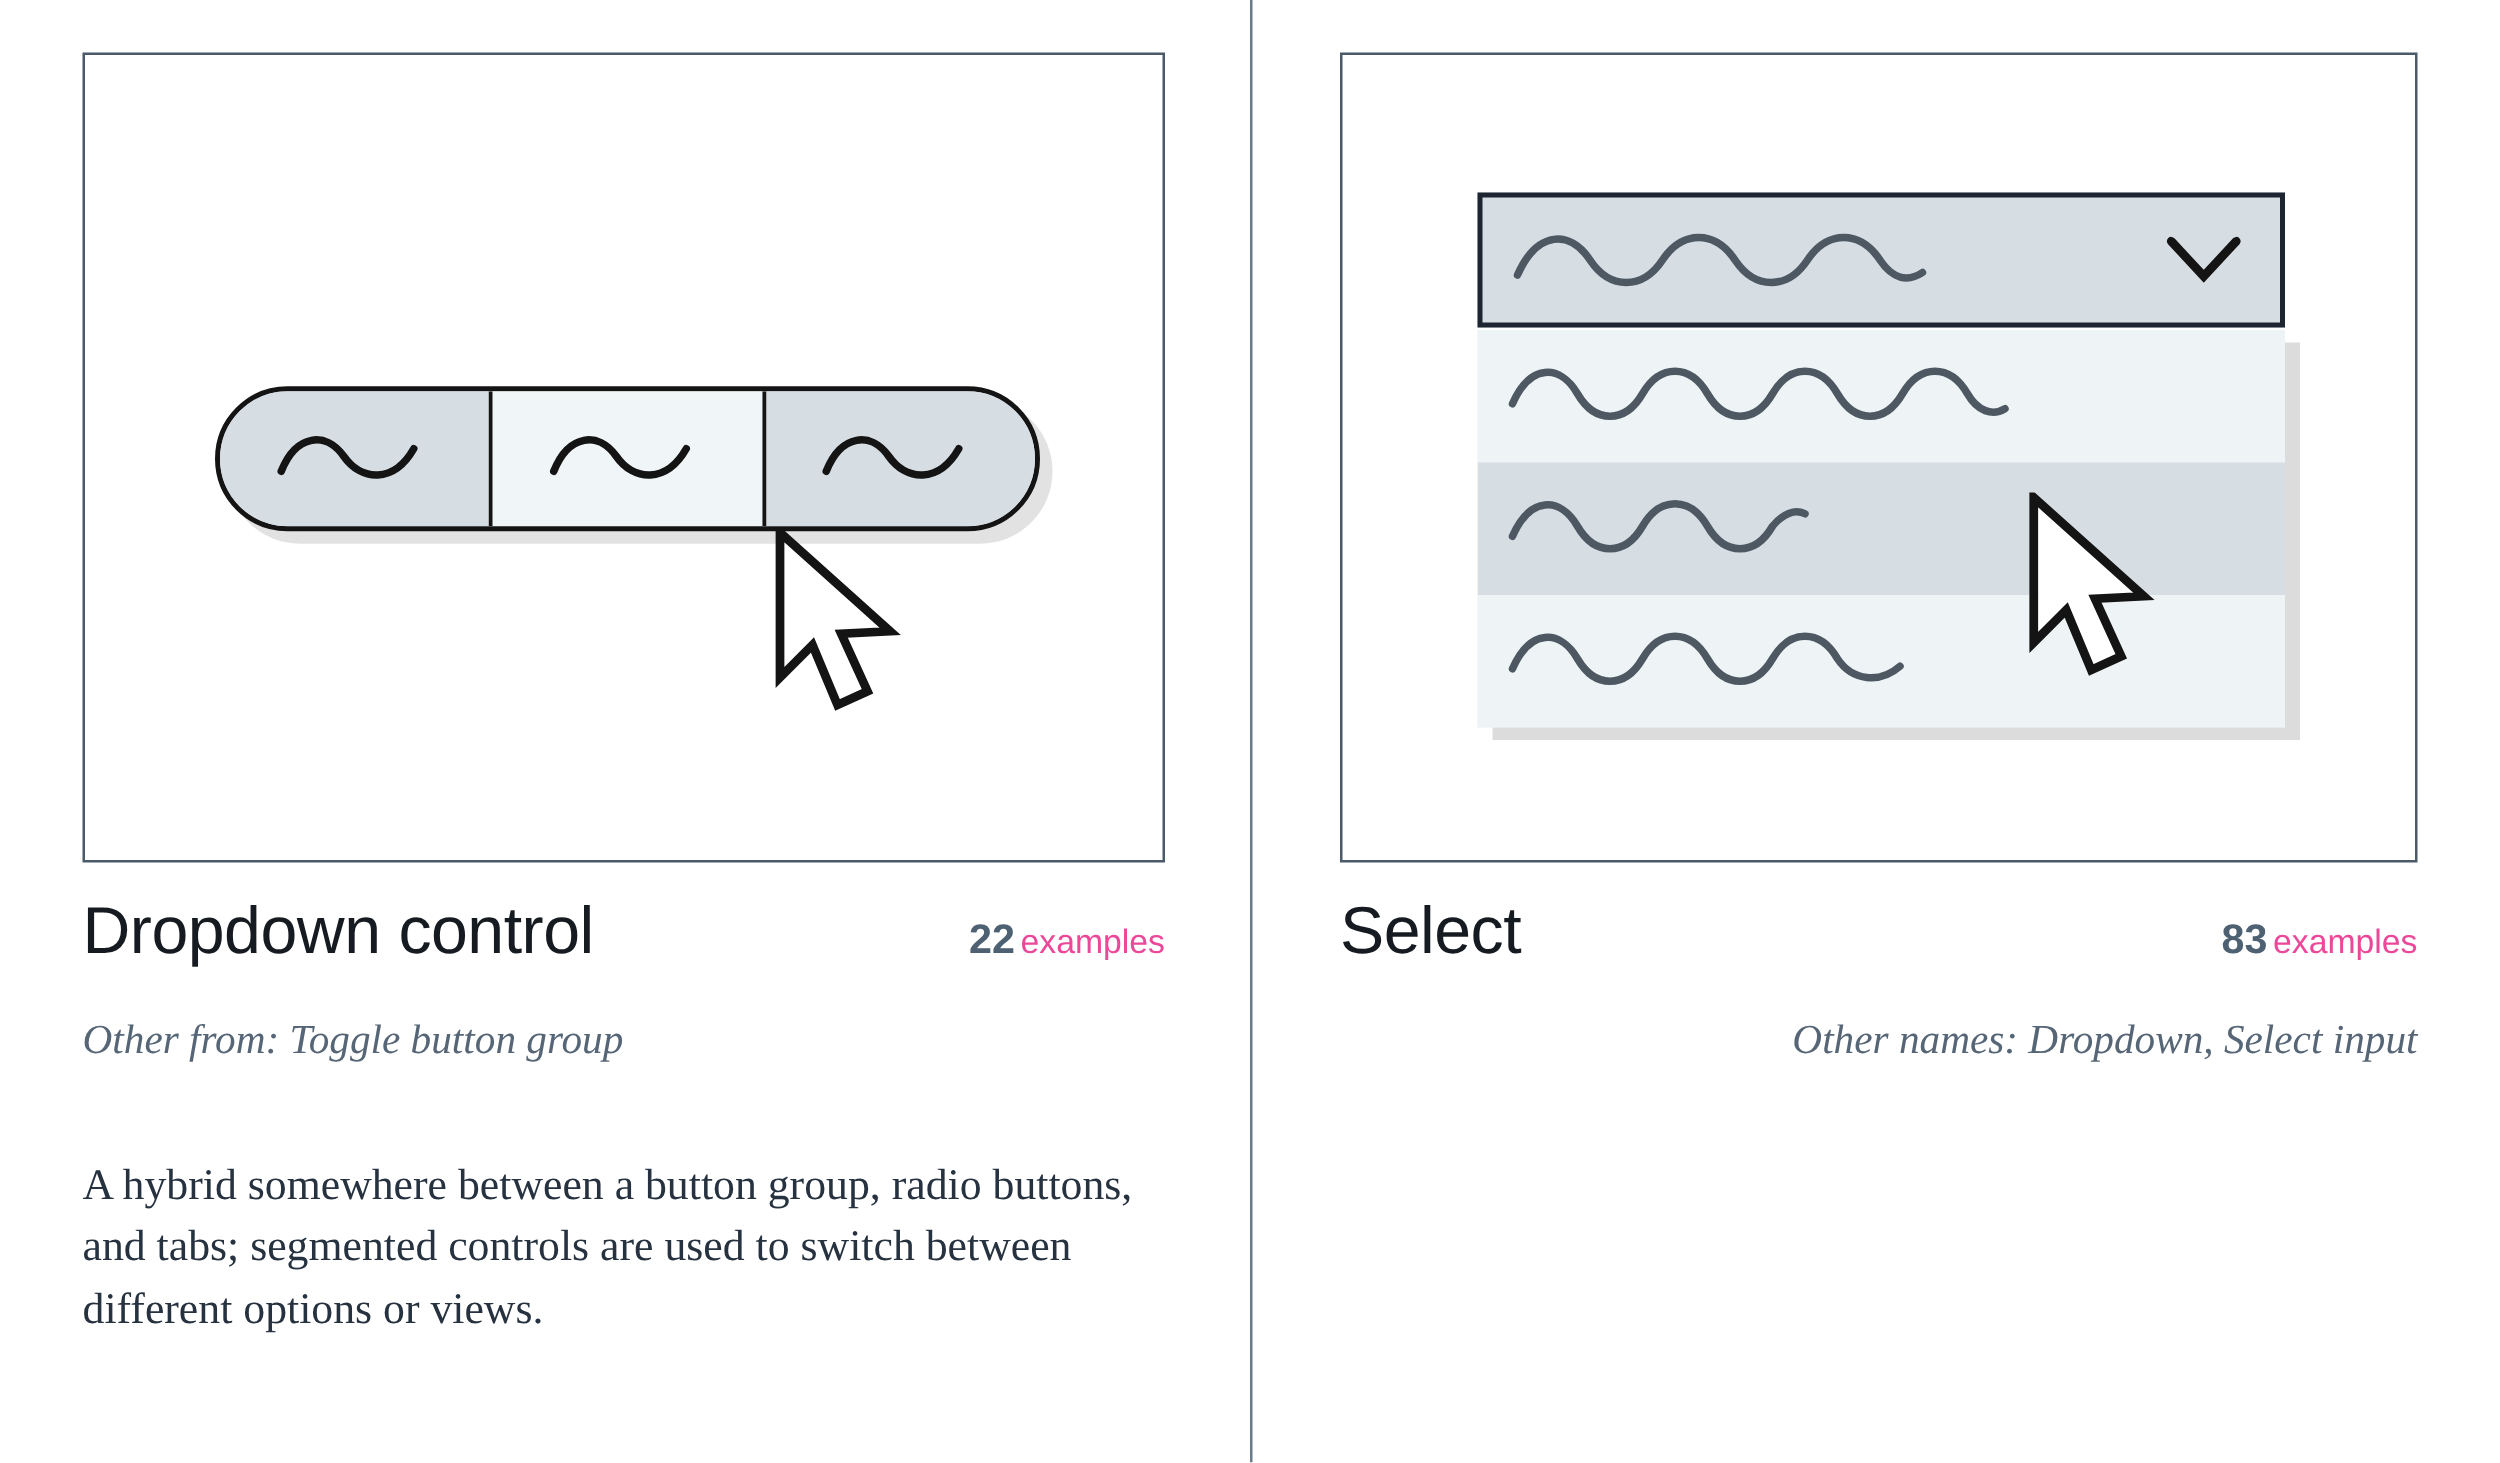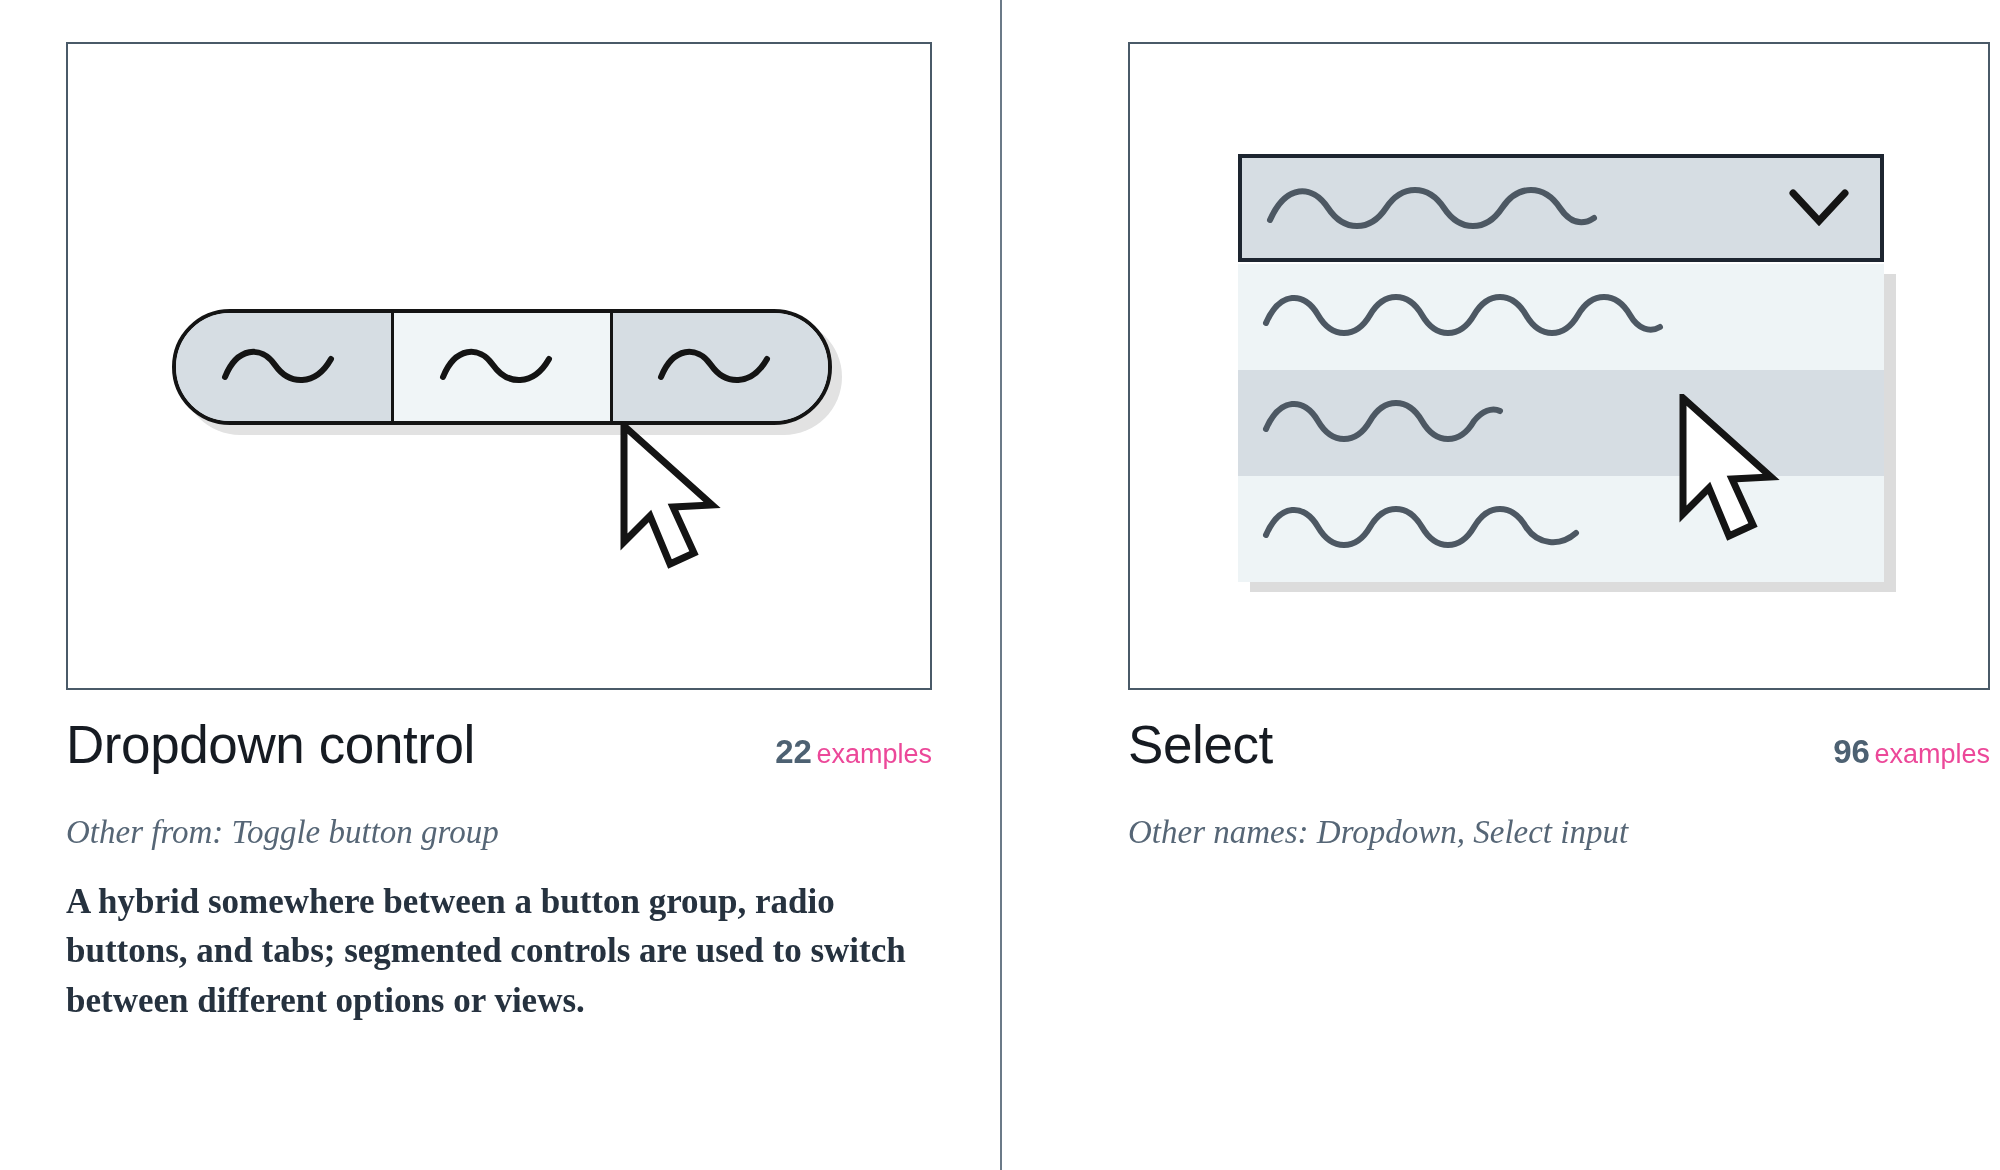--- a/index.html
+++ b/index.html
@@ -32,21 +32,21 @@
     background: #6b7a88;
   }
 
   
   .col {
     position: absolute;
     top: 0;
     height: 1170px;
   }
   .col-left  { left: 66px;   width: 866px; }
-  .col-right { left: 1128px; width: 862px; }
+  .col-right { left: 1072px; width: 862px; text-align: right; }
 
   
   .card {
     position: absolute;
     top: 42px;
     left: 0;
     height: 648px;
     border: 2px solid #4a5a68;
     background: #ffffff;
     box-sizing: border-box;
@@ -205,27 +205,26 @@
     margin-top: 42px;
     font-family: "Liberation Serif", serif;
     font-style: italic;
     font-size: 33px;
     color: #566676;
     line-height: 1.2;
     white-space: nowrap;
   }
 
   .desc {
-    margin-top: 24px;
+    margin-top: 70px;
     font-family: "Liberation Serif", serif;
     font-size: 35px;
     line-height: 1.42;
     color: #26323f;
     max-width: 860px;
-    font-weight: bold;
   }
   .col-left  .desc { max-width: 855px; }
   .col-right .desc { max-width: 862px; }
 </style>
 </head>
 <body>
 
 <div class="page">
 
   <div class="column-divider"></div>
@@ -326,21 +325,21 @@
 
         </div>
 
       </div>
     </div>
 
     <div class="meta">
       <div class="title-row">
         <h2 class="title">Select</h2>
         <div class="examples">
-          <span class="count">96</span><span>&nbsp;</span><span class="word">examples</span>
+          <span class="count">83</span><span>&nbsp;</span><span class="word">examples</span>
         </div>
       </div>
       <div class="othernames">Other names: Dropdown, Select input</div>
     </div>
 
   </div>
 
 </div>
 
 </body></html>

